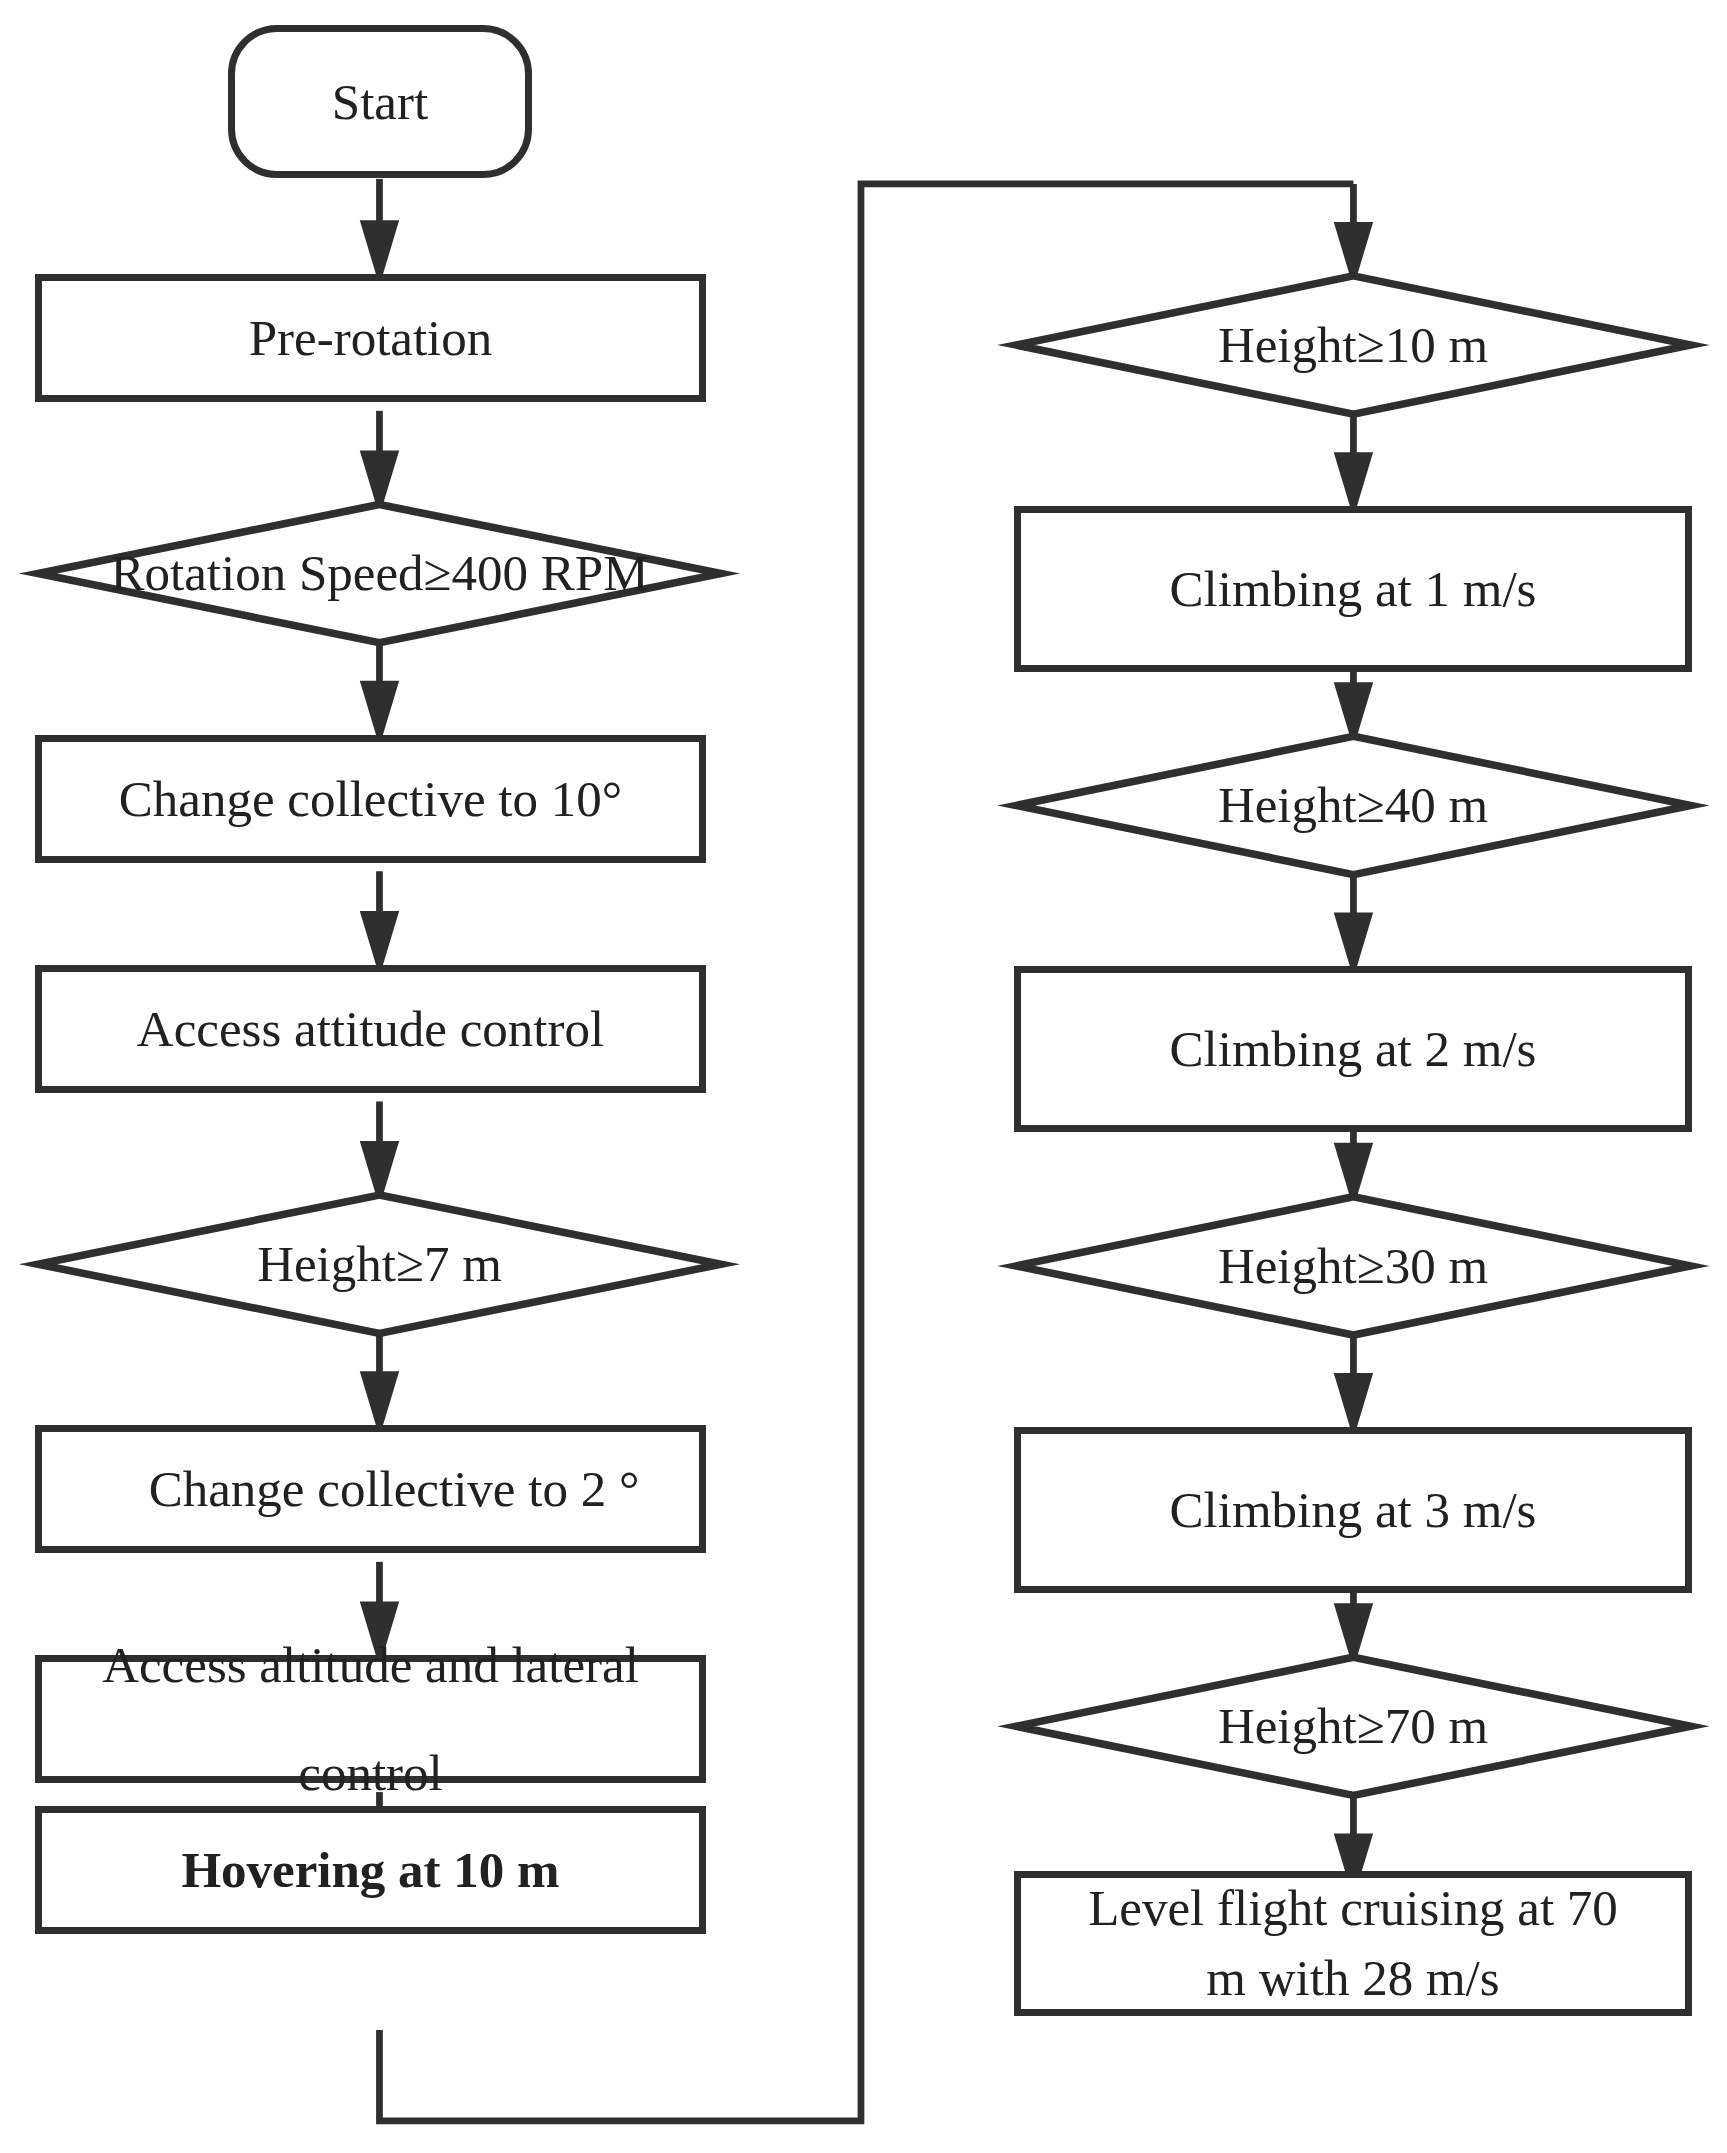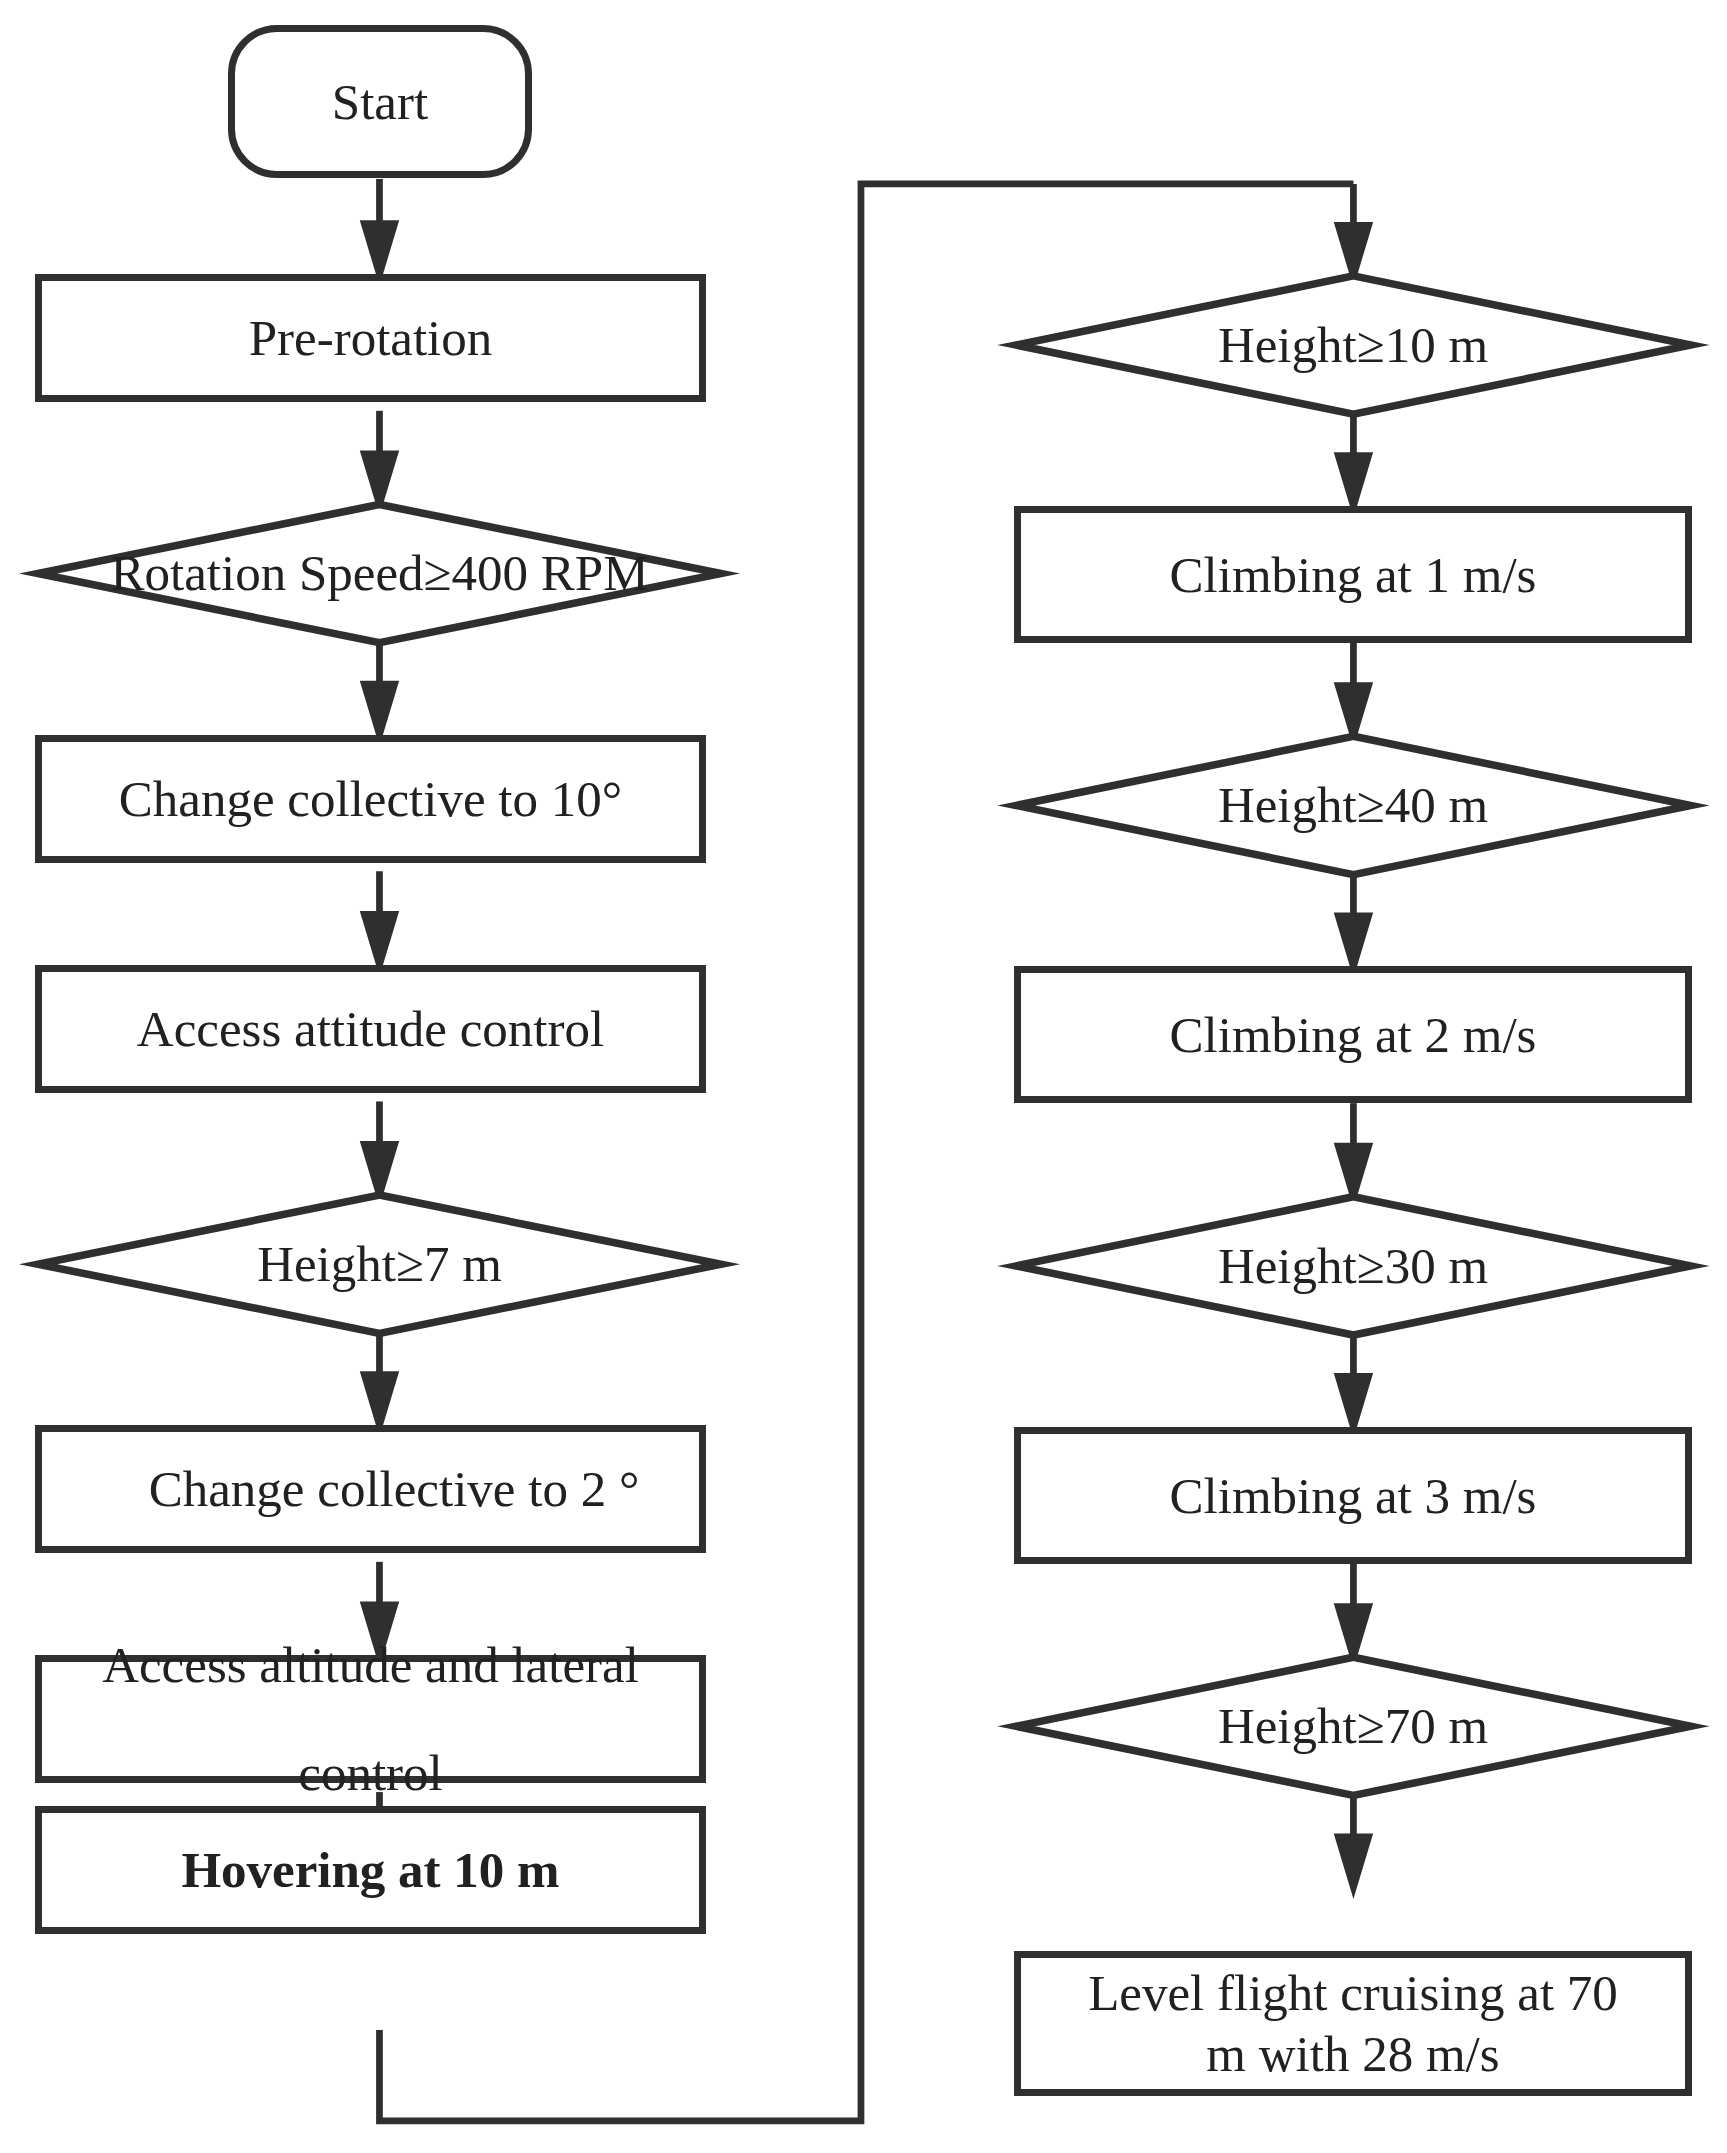--- a/index.html
+++ b/index.html
@@ -24,21 +24,21 @@
     border:7.6px solid #2f2f2f;background:#ffffff;box-sizing:border-box;
     border-radius:49px;
     text-align:center;
   }
   .dlabel{background:transparent;z-index:3;}
   .twoline{flex-direction:column;line-height:61px;}
   .twoline span{display:block;}
   
   .l-rect{left:35px;width:671px;height:128px;}
   
-  .r-rect{left:1014px;width:678px;height:137px;}
+  .r-rect{left:1014px;width:678px;height:166px;}
 </style>
 </head>
 <body>
 
 <div class="canvas">
 
   <svg class="wires" width="1727" height="2154" viewBox="0 0 2048 2554">
     <g stroke="#2f2f2f" fill="none" stroke-width="8">
 
       <polyline points="450,2407 450,2515 1021,2515 1021,218 1605,218"></polyline>
@@ -182,19 +182,19 @@
   </div>
 
   <div class="node proc r-rect" style="top:1427px;">
     <span>Climbing at 3 m/s</span>
   </div>
 
   <div class="node dlabel" style="left:999px;top:1657px;width:708px;height:138px;">
     <span>Height≥70 m</span>
   </div>
 
-  <div class="node proc r-rect twoline" style="top:1951px;height:145px;">
+  <div class="node proc r-rect twoline" style="top:1871px;height:145px;justify-content:space-between;">
     <span>Level flight cruising at 70</span>
     <span>m with 28 m/s</span>
   </div>
 
 </div>
 
 
 </body></html>

